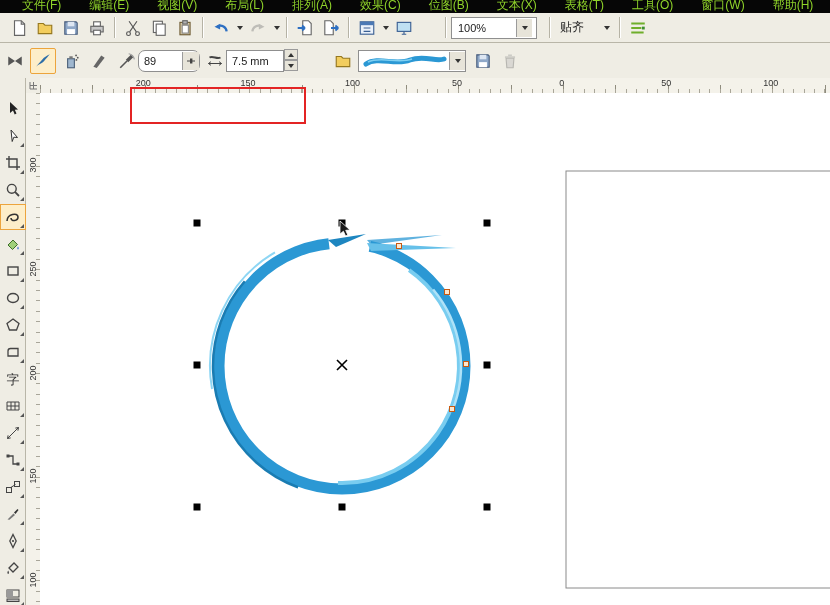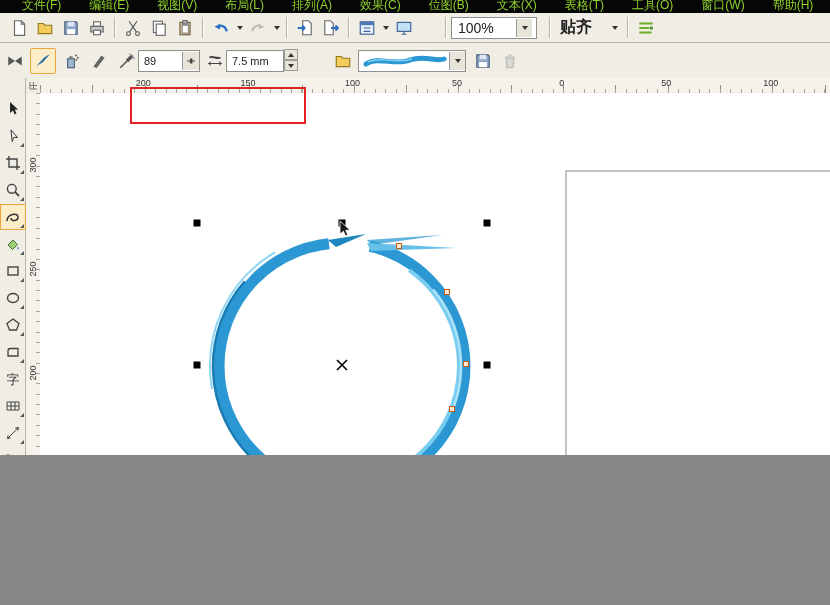--- a/index.html
+++ b/index.html
@@ -1,16 +1,16 @@
 <!DOCTYPE html>
 <html><head>
 <meta charset="utf-8">
 <style>
   html,body{margin:0;padding:0;background:#888;}
-  .app{position:relative;width:830px;height:455px;background:#ffffff;overflow:hidden;
+  .app{position:relative;width:830px;height:605px;background:#ffffff;overflow:hidden;
        font-family:"Liberation Sans","DejaVu Sans",sans-serif;color:#222;}
 
   
   .menubar{position:absolute;left:0;top:0;width:830px;height:13px;background:#060606;
            display:flex;align-items:flex-start;padding-left:8px;overflow:hidden;}
   .menu-item{flex:0 0 auto;padding:0 14px;font-size:12px;line-height:17px;margin-top:-3px;
              color:#8fd32a;white-space:nowrap;}
 
   
   .bar{position:absolute;left:0;width:830px;background:#efede4;border-bottom:1px solid #b9b6a8;
@@ -23,25 +23,25 @@
   .btn.disabled{opacity:.4;filter:grayscale(1);}
   .dd{width:11px;height:24px;display:flex;align-items:center;justify-content:center;flex:0 0 auto;}
   .caret{width:0;height:0;border-left:3.5px solid transparent;border-right:3.5px solid transparent;
          border-top:4px solid #333;}
   .caret-up{width:0;height:0;border-left:3px solid transparent;border-right:3px solid transparent;
             border-bottom:4px solid #333;}
   .sep{width:1px;height:21px;background:#b6b3a5;border-right:1px solid #ffffff;margin:0 4px;flex:0 0 auto;}
 
   .combo{display:flex;align-items:center;height:20px;background:#fff;border:1px solid #8f8f8f;
          flex:0 0 auto;}
-  .combo .val{font-size:14px;padding:0 6px;min-width:52px;}
+  .combo .val{font-size:11px;padding:0 6px;min-width:52px;}
   .combo .dbtn{width:15px;height:18px;background:#e7e4d9;border-left:1px solid #9b9b9b;
                display:flex;align-items:center;justify-content:center;}
   .snap{display:flex;align-items:center;height:22px;padding:0 5px;flex:0 0 auto;}
-  .snap .lbl{font-size:16px;margin-right:20px;font-weight:bold;}
+  .snap .lbl{font-size:12px;margin-right:20px;}
 
   
   .pmode{display:flex;position:absolute;left:2px;top:5px;}
   .pmode .btn{margin-right:2px;}
   .btn.active{background:#fdeec9;border:1px solid #eca43c;}
   .field{display:flex;align-items:center;background:#fff;border:1px solid #8f8f8f;height:20px;
          position:absolute;}
   .field .val{font-size:11px;padding:0 5px;flex:1;}
   .minibtn{width:16px;height:18px;background:#e7e4d9;border-left:1px solid #9b9b9b;
            display:flex;align-items:center;justify-content:center;}
@@ -251,21 +251,21 @@
       </div>
       <div class="btn">
         <svg width="18" height="18" viewBox="0 0 16 16">
             <path d="M2 14 L8 8" stroke="#555" stroke-width="1.4" fill="none"></path>
             <path d="M8 8 L12.5 3.5" stroke="#555" stroke-width="3" fill="none"></path>
             <path d="M9.5 1.5 A6 6 0 0 1 14.5 6.5" stroke="#999" fill="none"></path>
           </svg>
       </div>
     </div>
 
-    <div class="field" style="left:138px;top:7px;width:60px;">
+    <div class="field" style="left:138px;top:7px;width:60px;border-radius:7px;">
       <span class="val">89</span>
       <span class="minibtn">
         <svg width="10" height="10" viewBox="0 0 10 10">
             <path d="M1 5 H9" stroke="#444"></path>
             <rect x="4" y="2.5" width="2.4" height="5" fill="#444"></rect>
           </svg>
       </span>
     </div>
 
     <div class="wicon" style="left:206px;width:18px;height:18px;">

